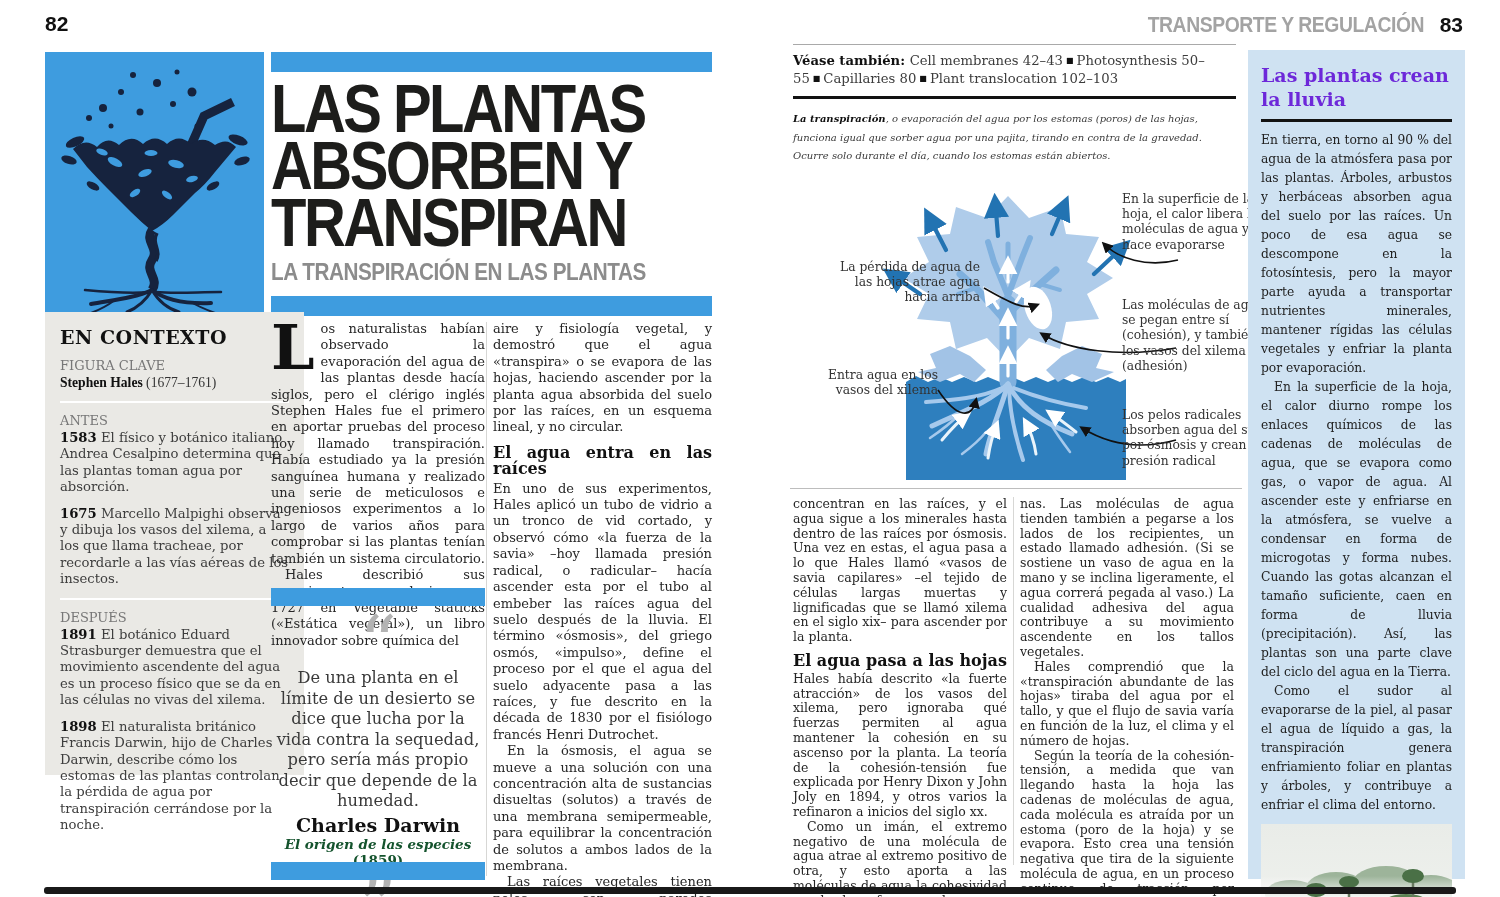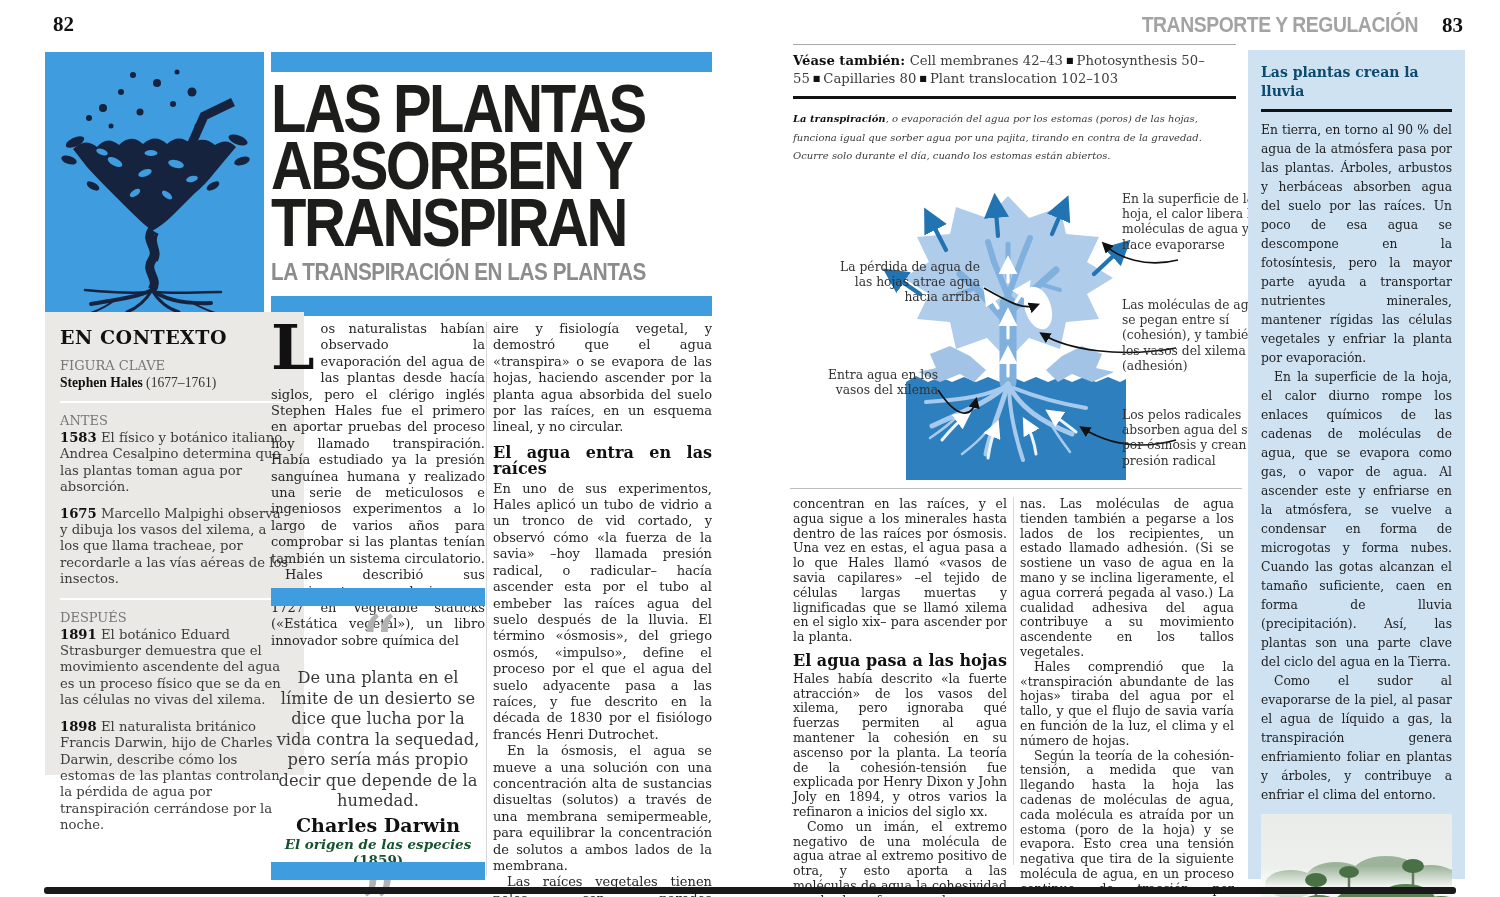--- a/index.html
+++ b/index.html
@@ -2,21 +2,21 @@
 <html lang="es"><head>
 <meta charset="utf-8">
 <style>
   html,body{margin:0;padding:0;}
   body{
     width:1500px;height:897px;position:relative;background:#ffffff;
     font-family:"DejaVu Serif",serif;color:#222;overflow:hidden;
   }
   .abs{position:absolute;}
   
-  .pgnum{font-family:Liberation Serif, serif;font-weight:bold;font-size:21px;color:#111;margin-left:8px;}
+  .pgnum{font-family:Liberation Sans, sans-serif;font-weight:bold;font-size:21px;color:#111;}
   .sec-title{font-family:"Liberation Sans",sans-serif;font-weight:bold;font-size:22px;color:#a3a3a3;
     letter-spacing:-0.5px;transform:scaleX(.88);transform-origin:100% 50%;}
   
   .bar{background:#3e9cdf;height:20px;width:100%;}
   .title-line{font-family:"Liberation Sans",sans-serif;font-weight:bold;font-size:69px;line-height:57px;
     color:#1d1d1b;letter-spacing:-3px;transform:scaleX(.84);transform-origin:0 50%;white-space:nowrap;}
   .subtitle{font-family:"Liberation Sans",sans-serif;font-weight:bold;font-size:23px;color:#8c8c8c;
     letter-spacing:-0.5px;transform:scaleX(.9);transform-origin:0 50%;white-space:nowrap;}
   
   .context{background:#eae9e5;padding:14px 15px;box-sizing:border-box;}
@@ -48,21 +48,21 @@
   .seealso b{color:#111;}
   .sq{font-size:8px;vertical-align:2px;color:#111;padding:0 3px;}
   .intro{font-size:10px;line-height:18.6px;color:#3a3a3a;font-style:italic;}
   .intro b{color:#111;}
   
   .diagram{border-bottom:1px solid #bdbdbd;}
   .dlabel{position:absolute;font-size:12.3px;line-height:15.2px;color:#333;}
   .dlabel.r{text-align:right;}
   
   .sidebar{background:#cfe2f2;padding:13px 13px;box-sizing:border-box;}
-  .sidebar h2{margin:0;font-size:14px;line-height:19px;color:#0c4a6e;}
+  .sidebar h2{margin:0;font-size:19px;line-height:24px;color:#6d28d9;}
   .sb-rule{height:3px;background:#121212;margin:8px 0 9px 0;}
   .sidebar p{margin:0;font-size:12.3px;line-height:19px;color:#222;text-align:justify;}
   .sidebar p.ind{text-indent:13px;}
   .caption{margin-top:8px;font-size:12.3px;line-height:15px;color:#333;}
   .caption b{color:#111;}
   .bottom-strip{background:#191919;border-radius:3px;}
 </style>
 </head>
 <body>
 

